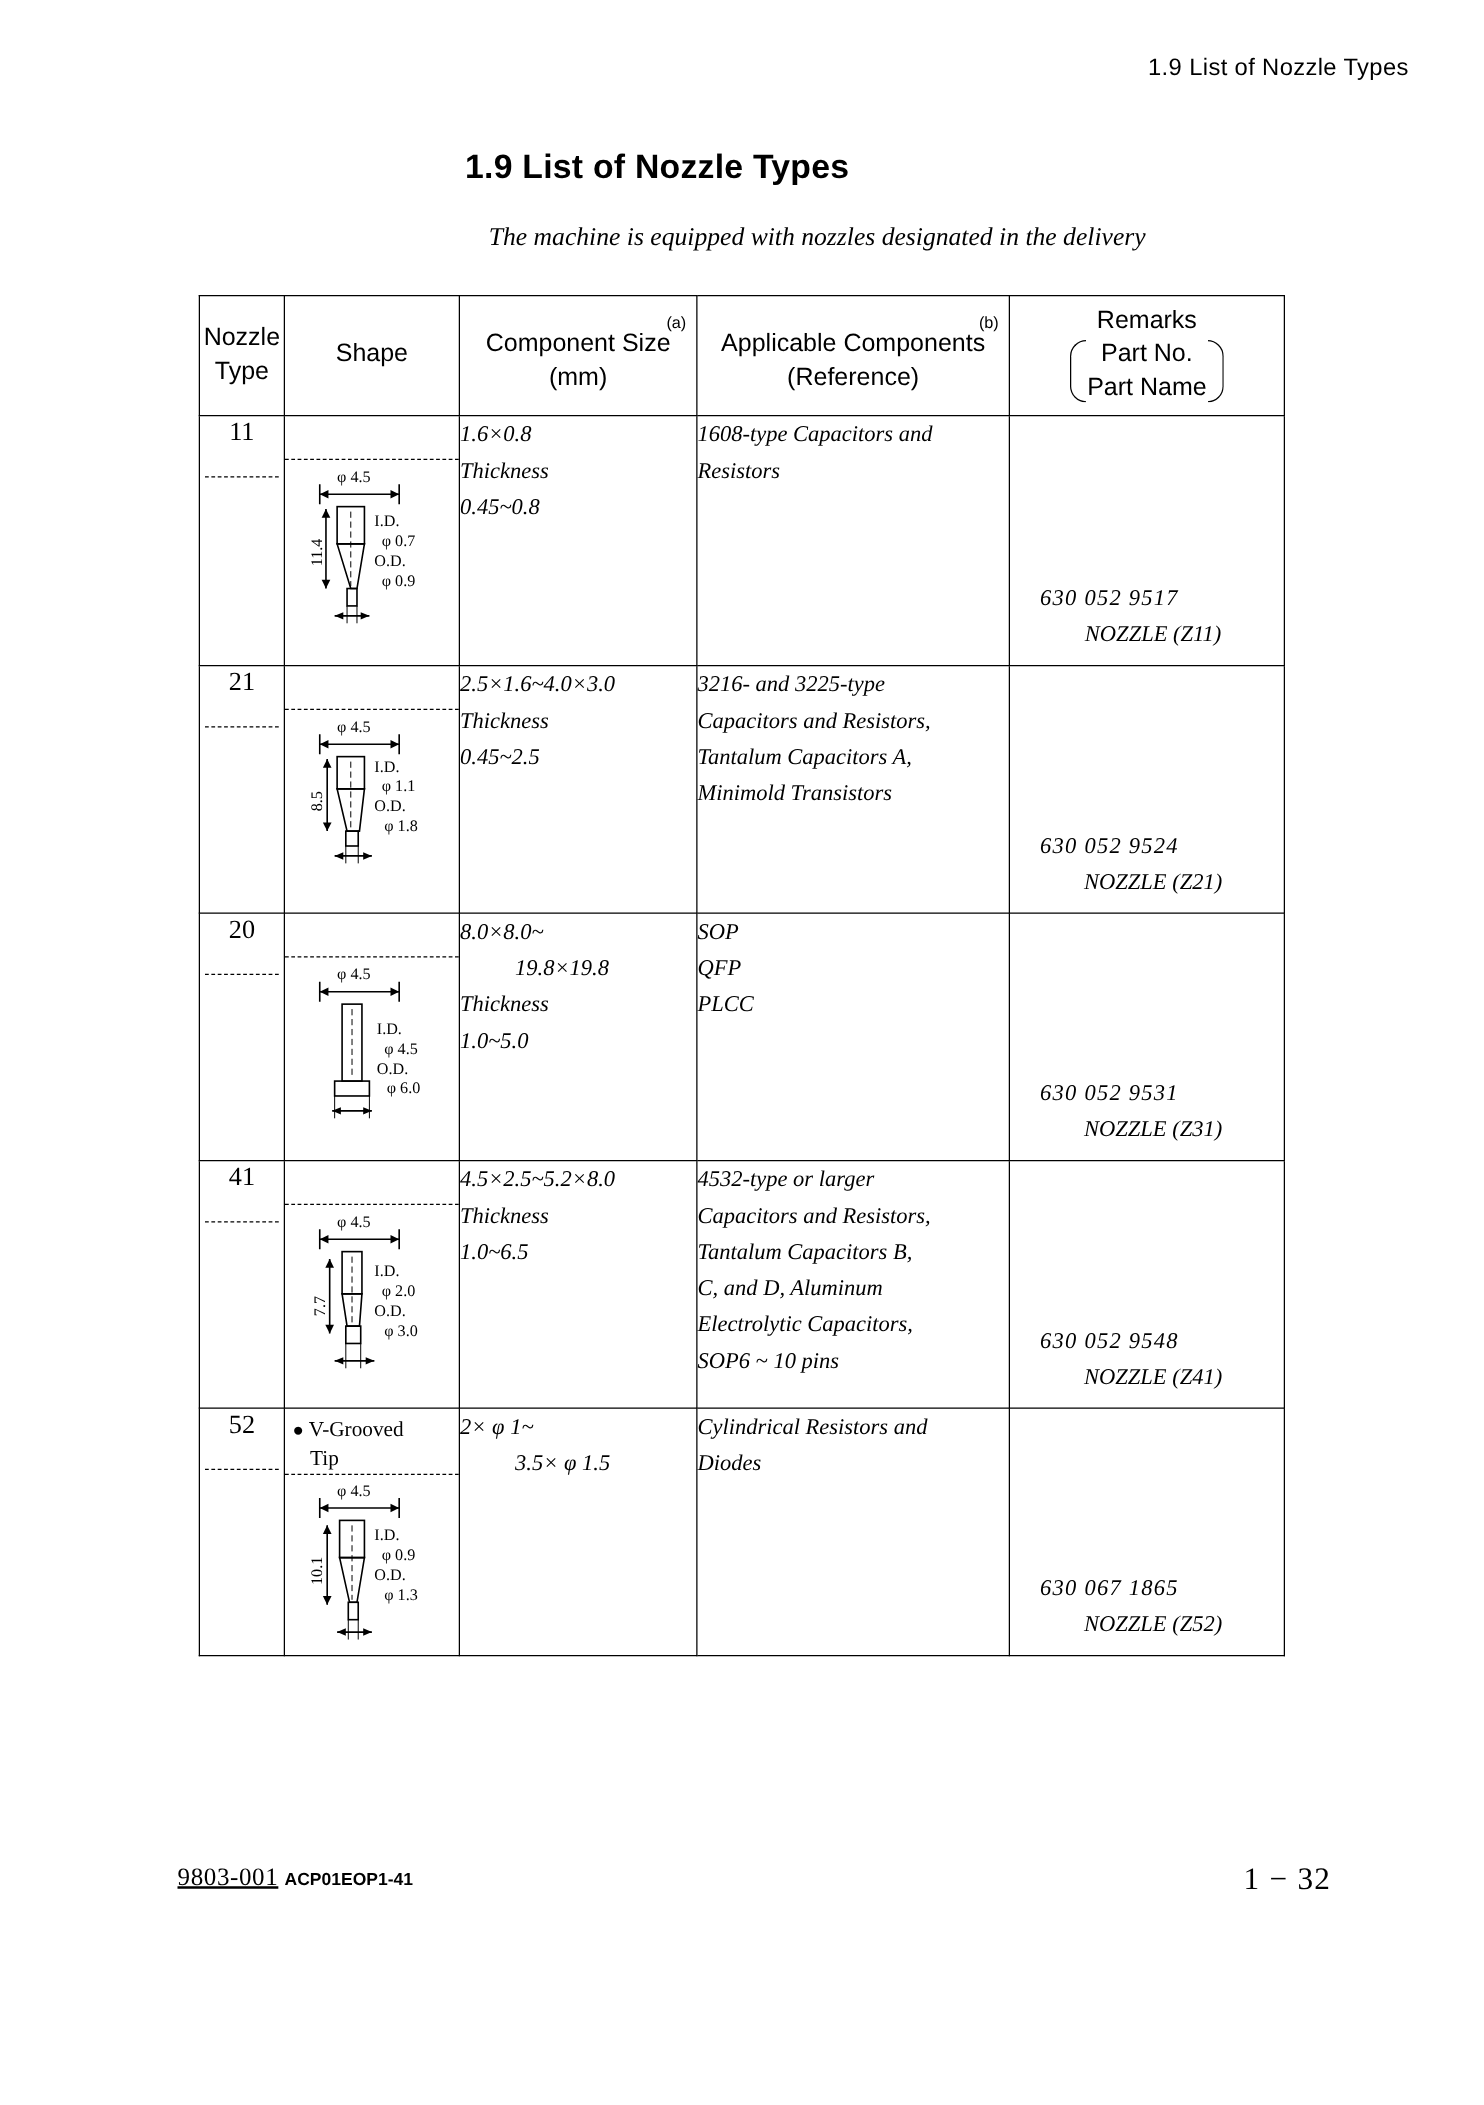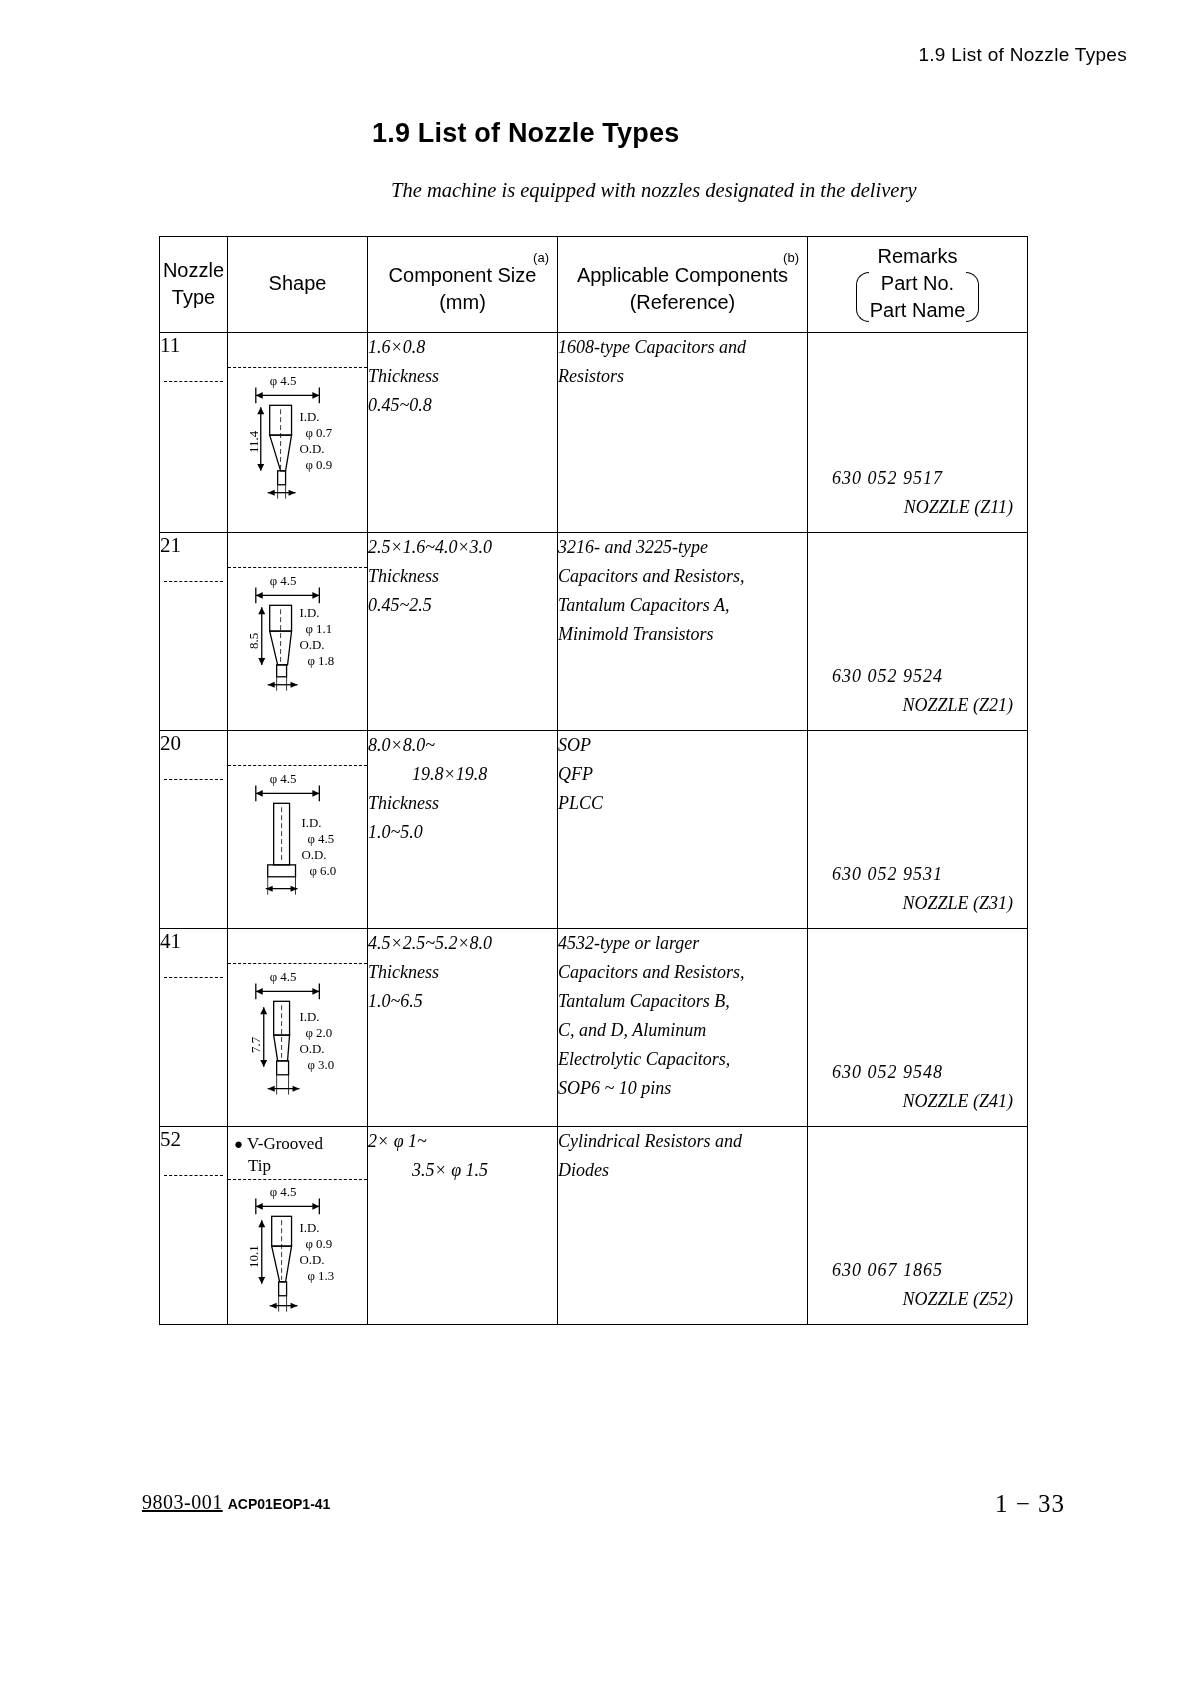--- a/index.html
+++ b/index.html
@@ -108,20 +108,21 @@
     border-radius: 14px 0 0 14px;
   }
   .paren-block::after {
     right: 0;
     border-left: none;
     border-radius: 0 14px 14px 0;
   }
 
   
   td.c-type {
+    text-align: center;
     font-size: 21px;
     padding-top: 14px;
     position: relative;
   }
   td.c-type .dashline {
     position: absolute;
     left: 4px;
     right: 4px;
     top: 48px;
     border-top: 1.5px dashed #000;
@@ -149,21 +150,21 @@
     padding-left: 24px;
     position: relative;
   }
   .rem-inner {
     position: absolute;
     left: 24px;
     right: 10px;
     bottom: 10px;
   }
   .rem-no { display: block; letter-spacing: 1px; }
-  .rem-name { display: block; text-align: right; padding-right: 4px; }
+  .rem-name { display: block; text-align: center; padding-right: 4px; }
 
   .vgrooved {
     position: absolute;
     top: 6px;
     left: 6px;
     font-size: 17px;
     line-height: 21px;
   }
   .vgrooved .bullet { font-size: 15px; }
 
@@ -522,15 +523,15 @@
         </td>
       </tr>
 
     </tbody>
   </table>
 
   <div class="footer-left">
     <span class="code">9803-001</span>
     <span class="sub">ACP01EOP1-41</span>
   </div>
-  <div class="footer-right">1 − 33</div>
+  <div class="footer-right">1 − 32</div>
 
 </div>
 
 </body></html>

